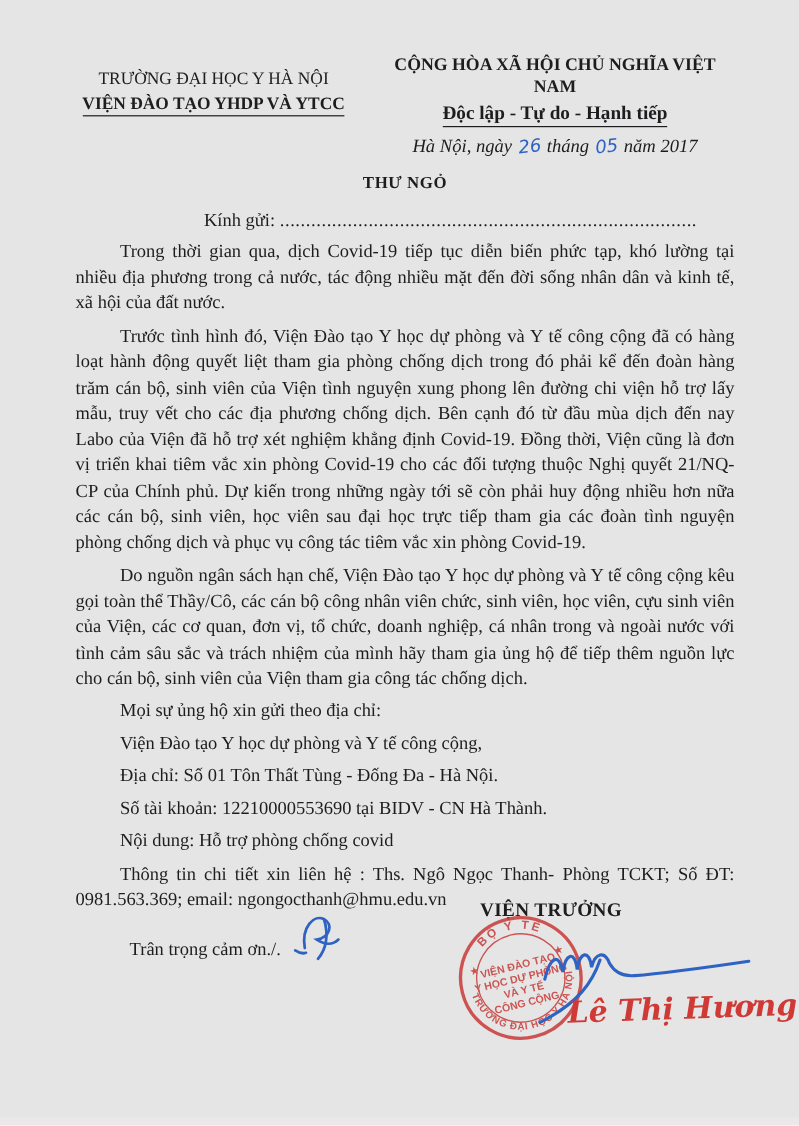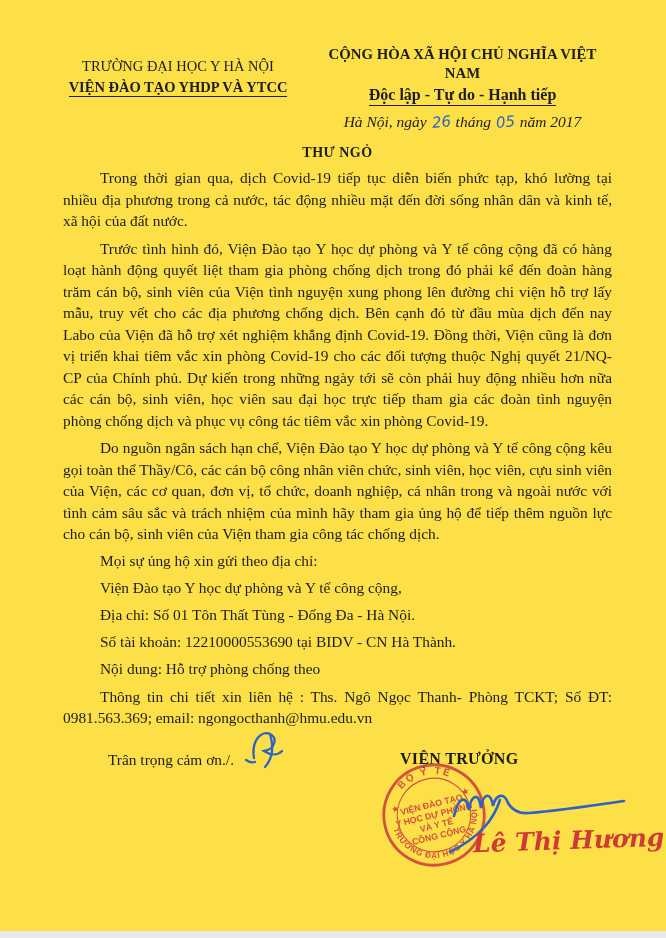--- a/index.html
+++ b/index.html
@@ -1,19 +1,19 @@
 <!DOCTYPE html>
 <html><head>
 <meta charset="utf-8">
 <style>
   html,body{margin:0;padding:0;background:#ffffff;}
   .page{
     position:relative;
     width:666px;height:938px;
-    background:#fde047;
+    background:#e5e5e5;
     font-family:"Liberation Serif","DejaVu Serif",serif;
     color:#1d1d1f;
     overflow:hidden;
   }
   .content{padding:45px 54px 0 63px;}
 
   
   .header{display:flex;justify-content:flex-start;}
   .h-left{width:230px;text-align:center;font-size:14.5px;line-height:20px;padding-top:11px;}
   .h-left .l2{font-weight:bold;margin-top:1px;}
@@ -62,30 +62,33 @@
           <span class="hand">26</span>
           <span>tháng</span>
           <span class="hand">05</span>
           <span>năm 2017</span>
         </div>
       </div>
     </div>
 
     <div class="title">THƯ NGỎ</div>
 
+    <div class="salutation">
+      <span>Kính gửi: </span><span class="dots">................................................................................</span>
+    </div>
 
     <div class="para">Trong thời gian qua, dịch Covid-19 tiếp tục diễn biến phức tạp, khó lường tại nhiều địa phương trong cả nước, tác động nhiều mặt đến đời sống nhân dân và kinh tế, xã hội của đất nước.</div>
     <div class="para">Trước tình hình đó, Viện Đào tạo Y học dự phòng và Y tế công cộng đã có hàng loạt hành động quyết liệt tham gia phòng chống dịch trong đó phải kể đến đoàn hàng trăm cán bộ, sinh viên của Viện tình nguyện xung phong lên đường chi viện hỗ trợ lấy mẫu, truy vết cho các địa phương chống dịch. Bên cạnh đó từ đầu mùa dịch đến nay Labo của Viện đã hỗ trợ xét nghiệm khẳng định Covid-19. Đồng thời, Viện cũng là đơn vị triển khai tiêm vắc xin phòng Covid-19 cho các đối tượng thuộc Nghị quyết 21/NQ-CP của Chính phủ. Dự kiến trong những ngày tới sẽ còn phải huy động nhiều hơn nữa các cán bộ, sinh viên, học viên sau đại học trực tiếp tham gia các đoàn tình nguyện phòng chống dịch và phục vụ công tác tiêm vắc xin phòng Covid-19.</div>
     <div class="para">Do nguồn ngân sách hạn chế, Viện Đào tạo Y học dự phòng và Y tế công cộng kêu gọi toàn thể Thầy/Cô, các cán bộ công nhân viên chức, sinh viên, học viên, cựu sinh viên của Viện, các cơ quan, đơn vị, tổ chức, doanh nghiệp, cá nhân trong và ngoài nước với tình cảm sâu sắc và trách nhiệm của mình hãy tham gia ủng hộ để tiếp thêm nguồn lực cho cán bộ, sinh viên của Viện tham gia công tác chống dịch.</div>
 
     <div class="addr">Mọi sự ủng hộ xin gửi theo địa chỉ:</div>
     <div class="addr">Viện Đào tạo Y học dự phòng và Y tế công cộng,</div>
     <div class="addr">Địa chỉ: Số 01 Tôn Thất Tùng - Đống Đa - Hà Nội.</div>
     <div class="addr">Số tài khoản: 12210000553690 tại BIDV - CN Hà Thành.</div>
-    <div class="addr">Nội dung: Hỗ trợ phòng chống theo</div>
+    <div class="addr">Nội dung: Hỗ trợ phòng chống covid</div>
 
     <div class="para">Thông tin chi tiết xin liên hệ : Ths. Ngô Ngọc Thanh- Phòng TCKT; Số ĐT: 0981.563.369; email: ngongocthanh@hmu.edu.vn</div>
 
     <div class="closing-row">
       <span>Trân trọng cảm ơn./.</span>
       <svg class="paraph" width="48" height="42" viewBox="0 0 48 42">
         <g fill="none" stroke="#2e63c4" stroke-width="2.3" stroke-linecap="round">
           <path d="M10,31 C7,13 18,3 26,7 C34,11 31,22 20,24 C26,28 33,29 38,24"></path>
           <path d="M26,7 C30,20 28,32 21,40"></path>
           <path d="M2,33 C5,35 8,36 11,35"></path>

